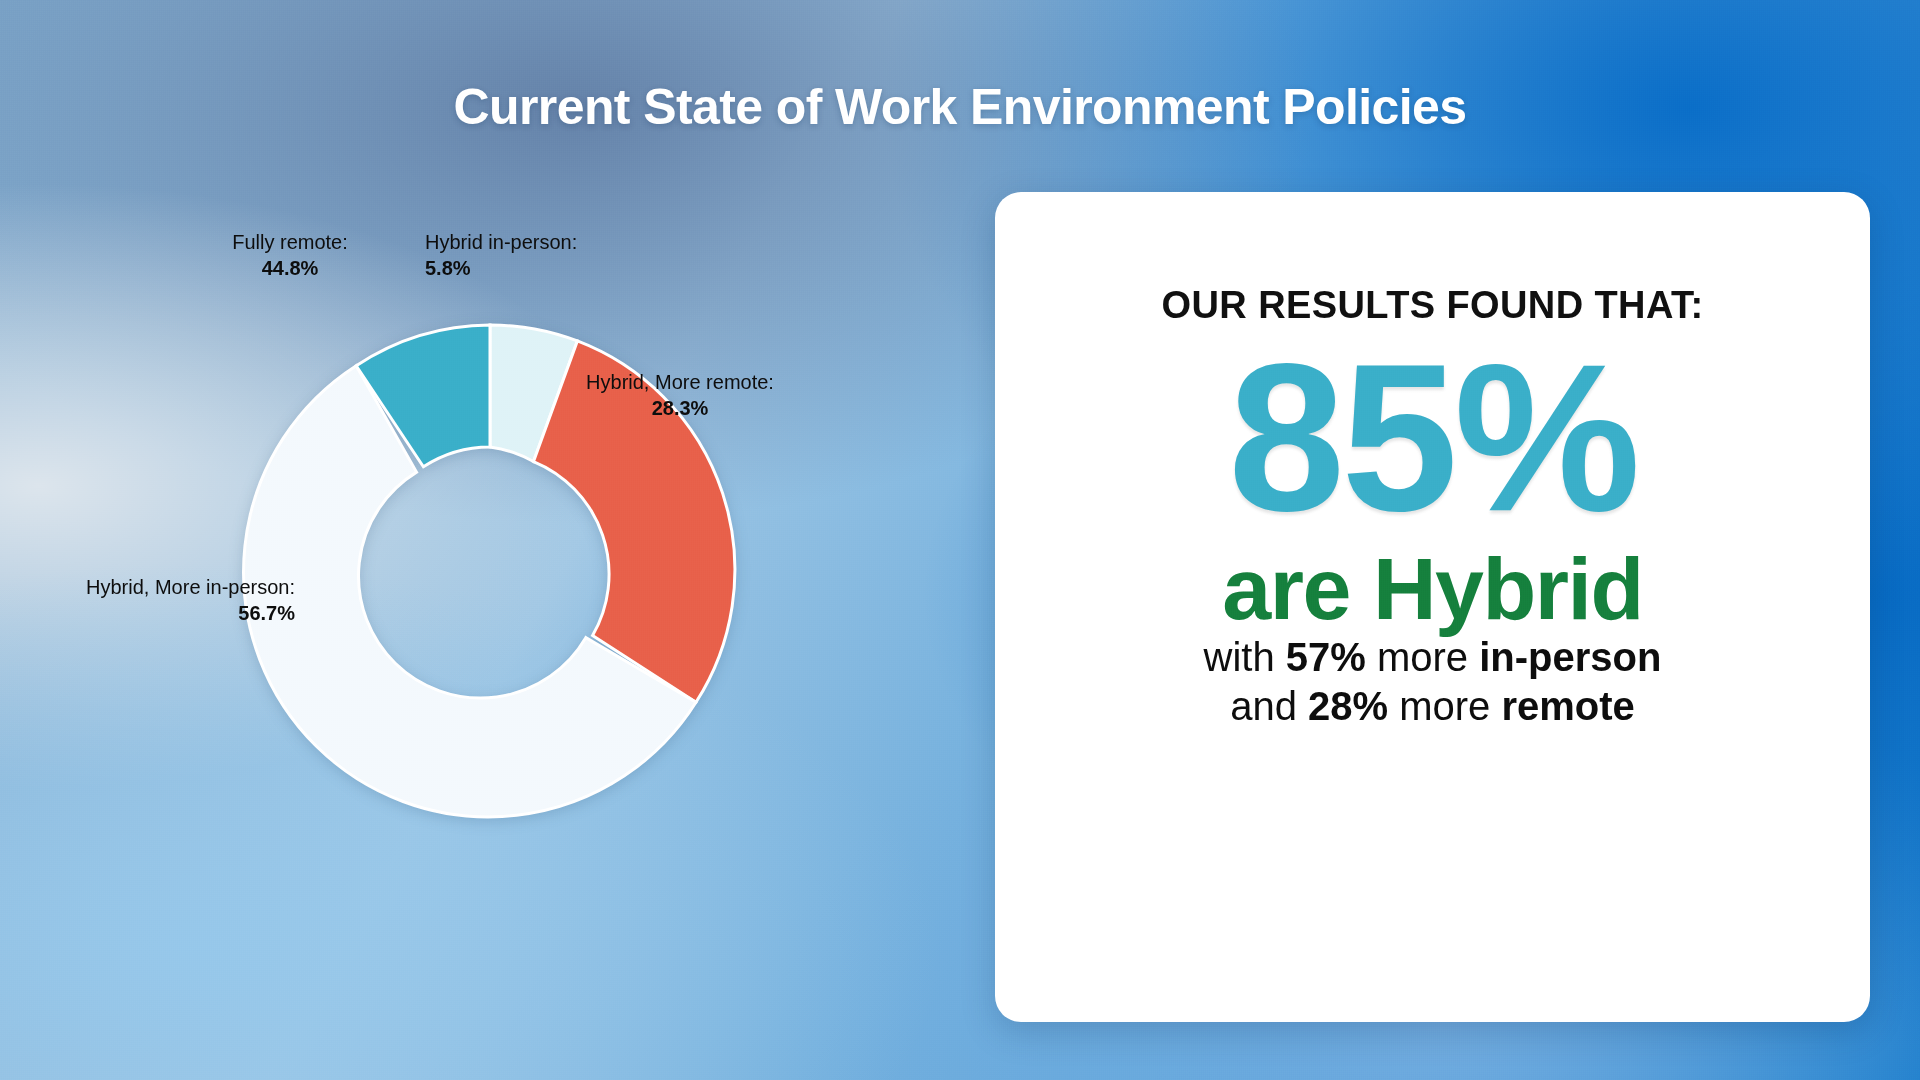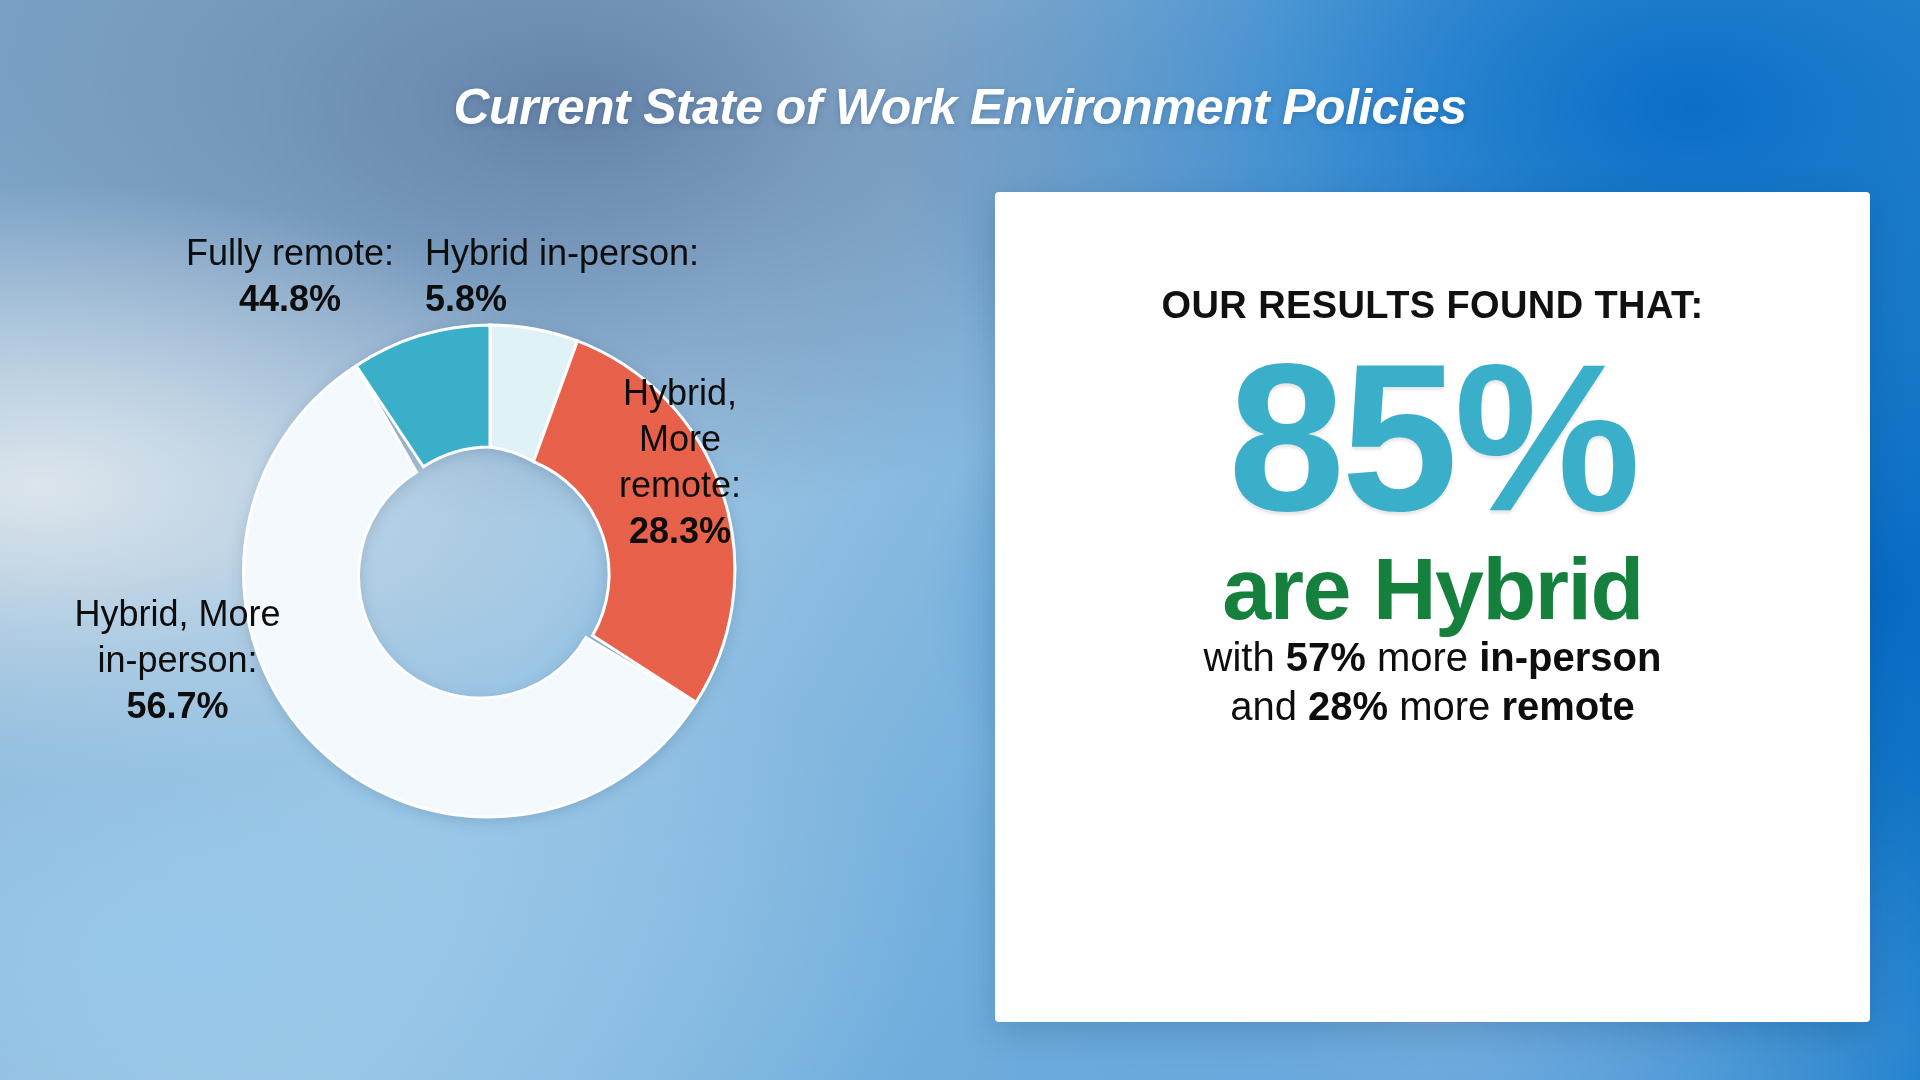--- a/index.html
+++ b/index.html
@@ -40,21 +40,20 @@
 
   #title {
     position: absolute;
     top: 78px;
     left: 0;
     width: 100%;
     text-align: center;
     color: #ffffff;
     font-size: 50px;
     font-weight: bold;
-    font-style: italic;
     letter-spacing: -0.6px;
     text-shadow: 0 2px 6px rgba(0,40,80,0.22);
   }
 
   
   #chart-area {
     position: absolute;
     left: 60px;
     top: 170px;
     width: 940px;
@@ -68,21 +67,21 @@
     height: 560px;
   }
   #donut-wrap svg {
     display: block;
     filter: drop-shadow(0 3px 7px rgba(20,60,100,0.18));
   }
 
   .lbl {
     position: absolute;
     color: #0d0d0d;
-    font-size: 36px;
+    font-size: 20px;
     line-height: 1.28;
   }
   .lbl .pct {
     font-weight: bold;
   }
 
   #lbl-fully-remote {
     left: 105px;
     top: 60px;
     width: 250px;
@@ -97,33 +96,32 @@
   #lbl-hybrid-remote {
     left: 525px;
     top: 200px;
     width: 190px;
     text-align: center;
   }
   #lbl-hybrid-inperson {
     left: 0px;
     top: 405px;
     width: 235px;
-    text-align: center;
-    margin-top: 16px;
+    text-align: right;
   }
 
   
   #card {
     position: absolute;
     left: 995px;
     top: 192px;
     width: 875px;
     height: 830px;
     background: #ffffff;
-    border-radius: 4px;
+    border-radius: 26px;
     box-shadow: 0 10px 34px rgba(10,50,95,0.22);
     display: flex;
     flex-direction: column;
     align-items: center;
   }
   #card-heading {
     margin-top: 92px;
     font-size: 38px;
     font-weight: bold;
     letter-spacing: 0.4px;

